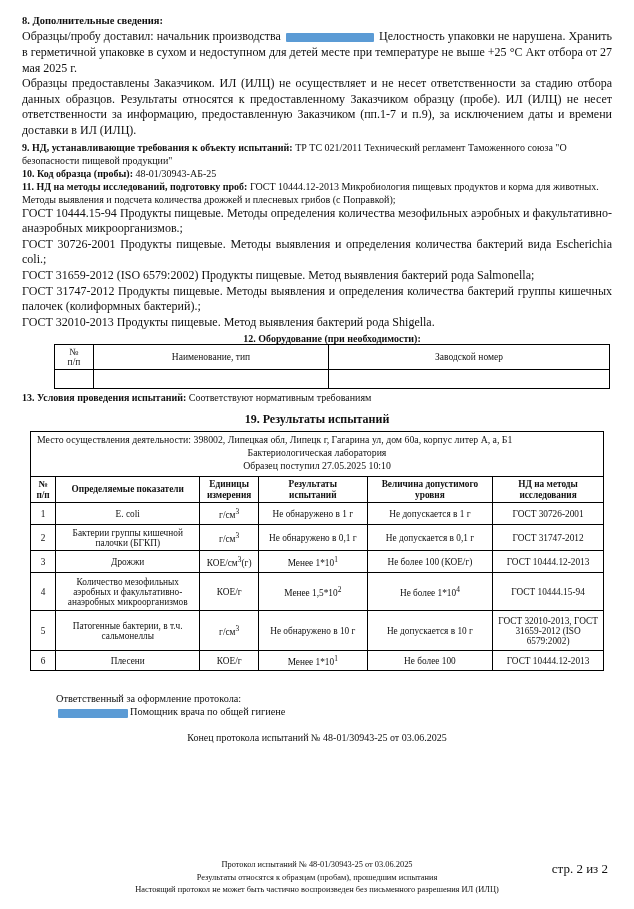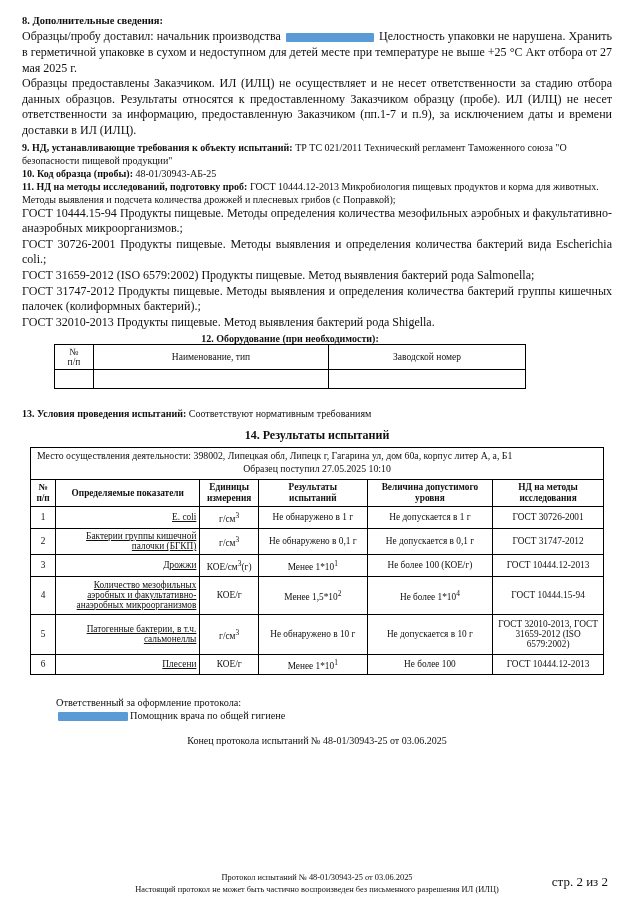--- a/index.html
+++ b/index.html
@@ -47,21 +47,21 @@
     height: 9px;
   }
   .block { margin-top: 2px; }
   .sec-head {
     font-size: 10px;
     line-height: 1.30;
   }
   .sec-head b { font-weight: bold; }
   .eq-wrap {
     margin: 3px 0 0 32px;
-    width: 472px;
+    width: 556px;
   }
   .eq-title {
     font-weight: bold;
     font-size: 10px;
     text-align: center;
   }
   .eq-tbl {
     border-collapse: collapse;
     width: 100%;
     font-size: 9.5px;
@@ -102,21 +102,21 @@
     padding: 2px 3px;
     vertical-align: middle;
   }
   .res-tbl th {
     text-align: center;
     font-weight: bold;
     font-size: 9.3px;
     line-height: 1.15;
   }
   .res-tbl td.c { text-align: center; }
-  .res-tbl td.l { text-align: right; text-decoration: underline; }
+  .res-tbl td.l { text-align: center; }
   sup { font-size: 7.4px; vertical-align: super; }
 
   .resp {
     margin-top: 22px;
     font-size: 10.3px;
     padding-left: 34px;
   }
   .resp .rline {
     margin-top: 2px;
   }
@@ -190,30 +190,31 @@
       </tr>
       <tr class="r2">
         <td>&nbsp;</td>
         <td>&nbsp;</td>
         <td>&nbsp;</td>
       </tr>
     </tbody>
       </table>
   </div>
 
-  <div class="sec-head" style="margin-top:18px;">
+  <div class="sec-head" style="margin-top:2px;">
     <b>13. Условия проведения испытаний:</b>
     <span>Соответствуют нормативным требованиям</span>
   </div>
 
-  <div class="center-title">14. Результаты испытаний</div>
+  <div class="center-title">19. Результаты испытаний</div>
 
   <div style="padding:0 8px 0 8px;">
     <div class="loc-box">
       <div>Место осуществления деятельности: 398002, Липецкая обл, Липецк г, Гагарина ул, дом 60а, корпус литер А, а, Б1</div>
+      <div class="c">Бактериологическая лаборатория</div>
       <div class="c">Образец поступил 27.05.2025 10:10</div>
     </div>
 
     <table class="res-tbl">
       <colgroup>
         <col style="width:24px;">
         <col style="width:138px;">
         <col style="width:56px;">
         <col style="width:104px;">
         <col style="width:120px;">
@@ -303,17 +304,18 @@
       <span class="redact sm"></span><span>Помощник врача по общей гигиене</span>
     </div>
   </div>
 
   <div class="end-note">Конец протокола испытаний № 48-01/30943-25 от 03.06.2025</div>
 
   <div class="footer">
     <div class="footer-inner">
       <div class="pg">стр. 2 из 2</div>
       <div>Протокол испытаний № 48-01/30943-25 от 03.06.2025</div>
+      <div>Результаты относятся к образцам (пробам), прошедшим испытания</div>
       <div>Настоящий протокол не может быть частично воспроизведен без письменного разрешения ИЛ (ИЛЦ)</div>
     </div>
   </div>
 
 </div>
 
 </body></html>

